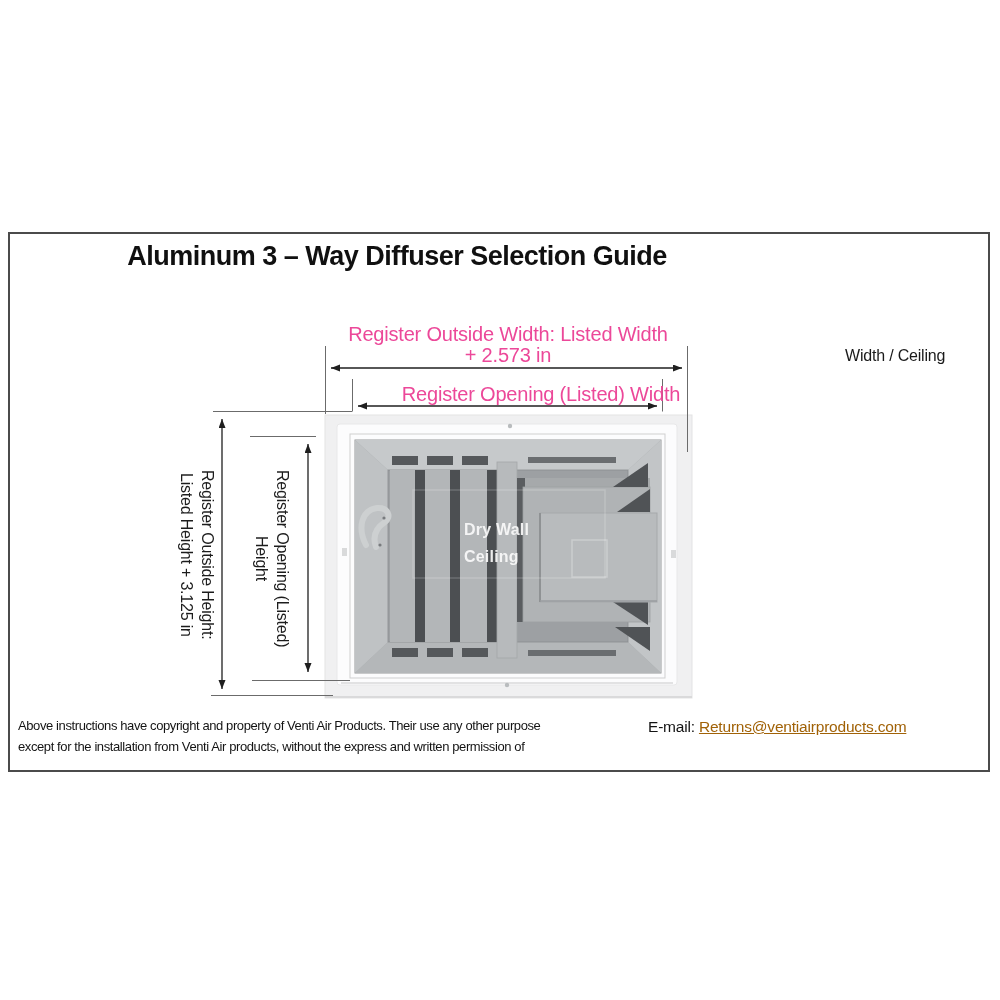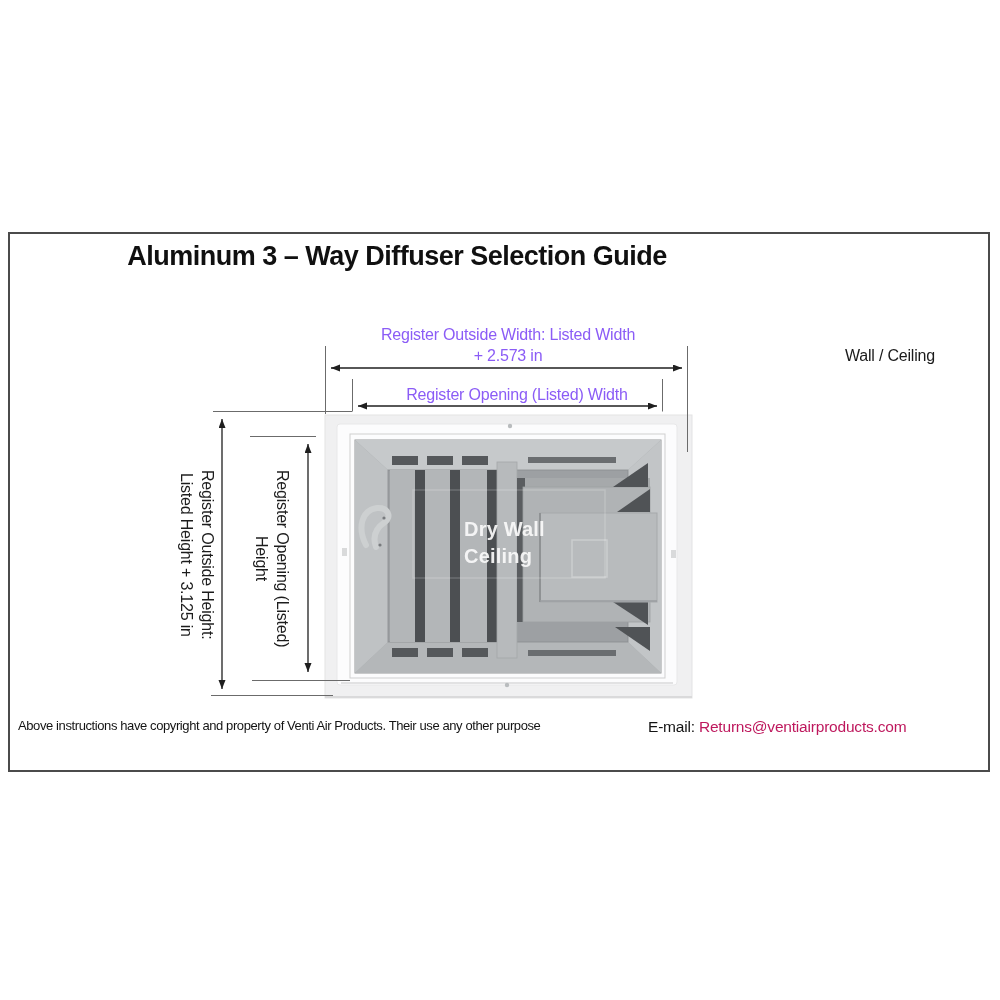--- a/index.html
+++ b/index.html
@@ -2,33 +2,33 @@
 <html><head>
 <meta charset="utf-8">
 <style>
   html,body{margin:0;padding:0;background:#ffffff;}
   body{width:1000px;height:1000px;position:relative;overflow:hidden;
        font-family:"Liberation Sans",sans-serif;color:#1a1a1a;}
   .abs{position:absolute;}
   #frame{left:8px;top:232px;width:982px;height:540px;border:2px solid #4b4b4b;box-sizing:border-box;background:#fff;}
   #title{left:8px;top:241px;width:778px;text-align:center;font-size:27px;font-weight:bold;letter-spacing:-0.5px;color:#101010;}
   svg{position:absolute;left:0;top:0;}
-  .dimlabel{font-size:16px;letter-spacing:-0.2px;color:#8b5cf6;line-height:21px;text-align:center;}
+  .dimlabel{font-size:20px;letter-spacing:-0.2px;color:#ec4899;line-height:21px;text-align:center;}
   #ow-label{left:330px;top:324px;width:356px;}
-  #iw-label{left:352px;top:384px;width:330px;}
+  #iw-label{left:352px;top:384px;width:330px;padding-left:24px;}
   #wallceiling{left:845px;top:347px;width:120px;text-align:left;font-size:16px;letter-spacing:-0.2px;}
   .vlabel{writing-mode:vertical-rl;text-align:center;font-size:16px;letter-spacing:-0.2px;color:#1c1c1c;}
   .vlabel div{line-height:21px;}
   #oh-label{left:174px;top:423px;height:264px;width:44px;}
   #ih-label{left:249px;top:440px;height:238px;width:44px;}
-  #drywall{left:464px;top:516px;font-size:20px;font-weight:bold;line-height:27px;color:rgba(250,250,250,0.92);letter-spacing:0.2px;}
+  #drywall{left:464px;top:516px;font-size:16px;font-weight:bold;line-height:27px;color:rgba(250,250,250,0.92);letter-spacing:0.2px;}
   #copyright{left:18px;top:716px;font-size:13px;letter-spacing:-0.4px;line-height:20.5px;color:#141414;white-space:nowrap;}
   #contact{left:648px;top:715px;font-size:15px;letter-spacing:-0.2px;line-height:23px;color:#141414;white-space:nowrap;}
   #contact .email-row{font-size:15.5px;}
-  a.email{color:#be185d;cursor:pointer;}
+  a.email{color:#a16207;text-decoration:underline;cursor:pointer;}
 </style>
 </head>
 <body>
 
 <div class="abs" id="frame"></div>
 
 <div class="abs" id="title">Aluminum 3 – Way Diffuser Selection Guide</div>
 
 <svg width="1000" height="1000" viewBox="0 0 1000 1000">
   <defs>
@@ -121,38 +121,39 @@
   </g>
 </svg>
 
 <div class="abs dimlabel" id="ow-label">
   <div>Register Outside Width: Listed Width</div>
   <div>+ 2.573 in</div>
 </div>
 
 <div class="abs dimlabel" id="iw-label">Register Opening (Listed) Width</div>
 
-<div class="abs" id="wallceiling">Wall / Ceiling</div>
+<div class="abs" id="wallceiling">Width / Ceiling</div>
 
 <div class="abs vlabel" id="oh-label">
   <div>Register Outside Height:</div>
   <div>Listed Height + 3.125 in</div>
 </div>
 
 <div class="abs vlabel" id="ih-label">
   <div>Register Opening (Listed)</div>
   <div>Height</div>
 </div>
 
 <div class="abs" id="drywall">
   <div>Dry Wall</div>
   <div>Ceiling</div>
 </div>
 
 <div class="abs" id="copyright">
   <div>Above instructions have copyright and property of Venti Air Products. Their use any other purpose</div>
+  <div>except for the installation from Venti Air products, without the express and written permission of</div>
 </div>
 
 <div class="abs" id="contact">
   <div class="email-row">
     <span>E-mail: </span><a class="email">Returns@ventiairproducts.com</a>
   </div>
 </div>
 
 </body></html>

